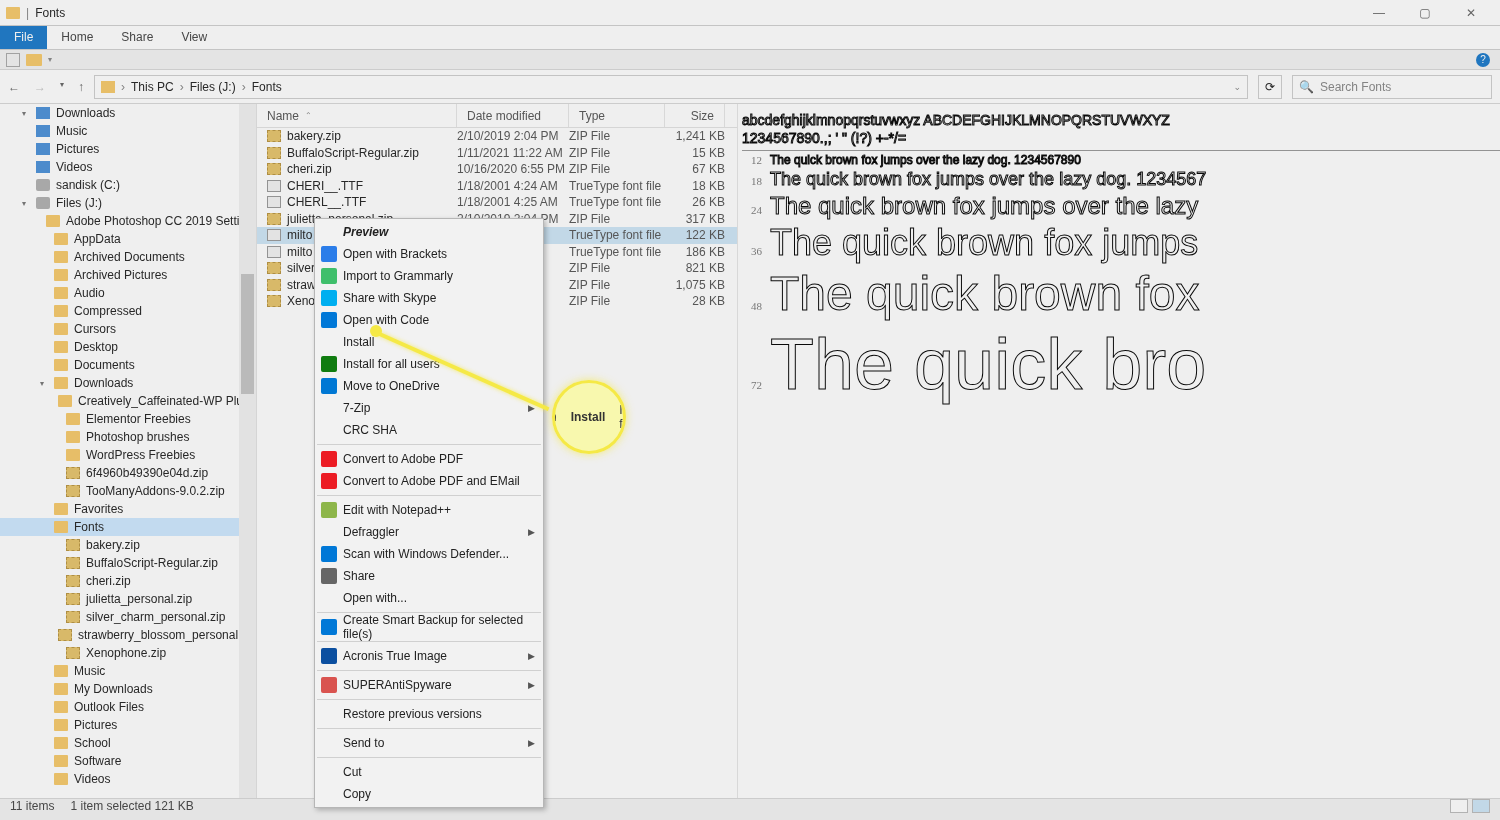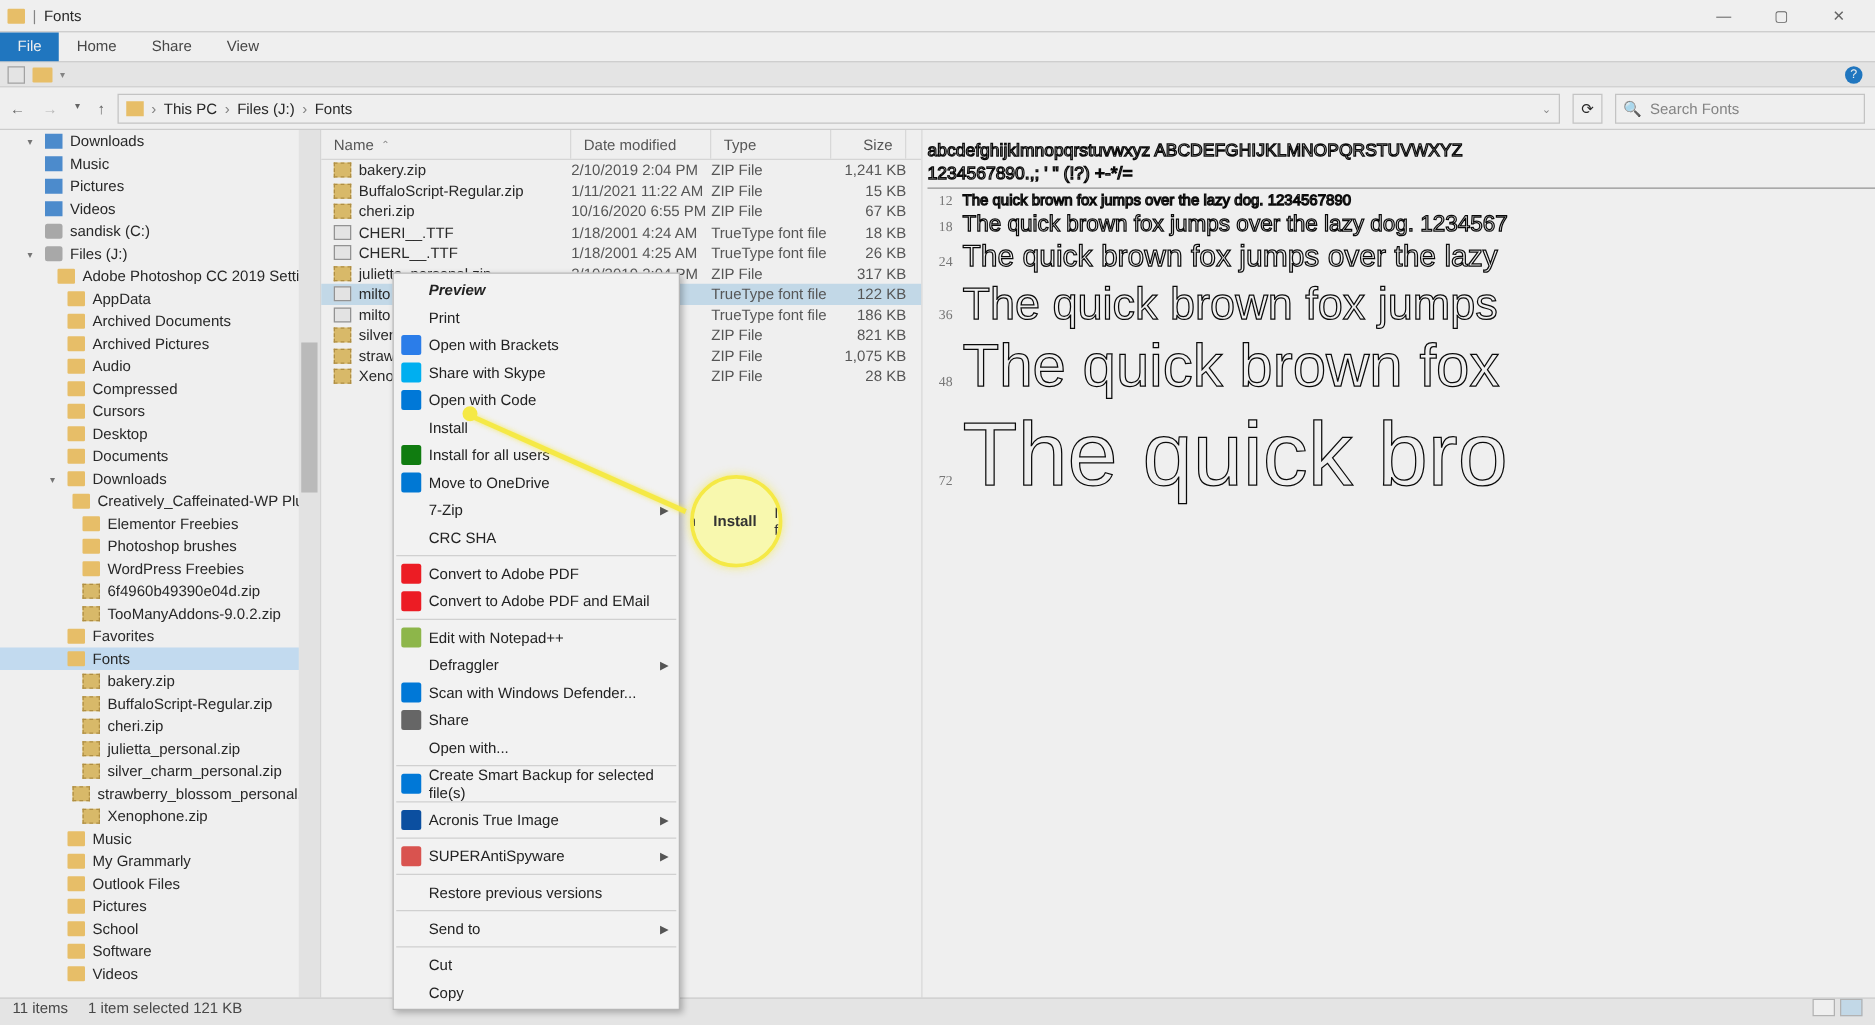--- a/index.html
+++ b/index.html
@@ -286,21 +286,21 @@
         <span>Xenophone.zip</span>
       </div>
       <div class="tn" style="padding-left: 40px;">
         <span style="width: 8px; font-size: 8px; color: rgb(119, 119, 119);"></span>
         <span class="ic fold"></span>
         <span>Music</span>
       </div>
       <div class="tn" style="padding-left: 40px;">
         <span style="width: 8px; font-size: 8px; color: rgb(119, 119, 119);"></span>
         <span class="ic fold"></span>
-        <span>My Grammarly</span>
+        <span>My Downloads</span>
       </div>
       <div class="tn" style="padding-left: 40px;">
         <span style="width: 8px; font-size: 8px; color: rgb(119, 119, 119);"></span>
         <span class="ic fold"></span>
         <span>Outlook Files</span>
       </div>
       <div class="tn" style="padding-left: 40px;">
         <span style="width: 8px; font-size: 8px; color: rgb(119, 119, 119);"></span>
         <span class="ic fold"></span>
         <span>Pictures</span>
@@ -468,25 +468,26 @@
         </div>
       </div>
   </div>
 </div>
 
 <div class="ctx" id="ctx">
     <div class="mi bold">
       <span>Preview</span>
     </div>
     <div class="mi">
-      <span>Print</span>
-    </div>
-    <div class="mi">
       <span class="mic" style="background: rgb(43, 125, 233);"></span>
       <span>Open with Brackets</span>
+    </div>
+    <div class="mi">
+      <span class="mic" style="background: rgb(63, 191, 107);"></span>
+      <span>Import to Grammarly</span>
     </div>
     <div class="mi">
       <span class="mic" style="background: rgb(0, 175, 240);"></span>
       <span>Share with Skype</span>
     </div>
     <div class="mi">
       <span class="mic" style="background: rgb(0, 120, 215);"></span>
       <span>Open with Code</span>
     </div>
     <div class="mi">

